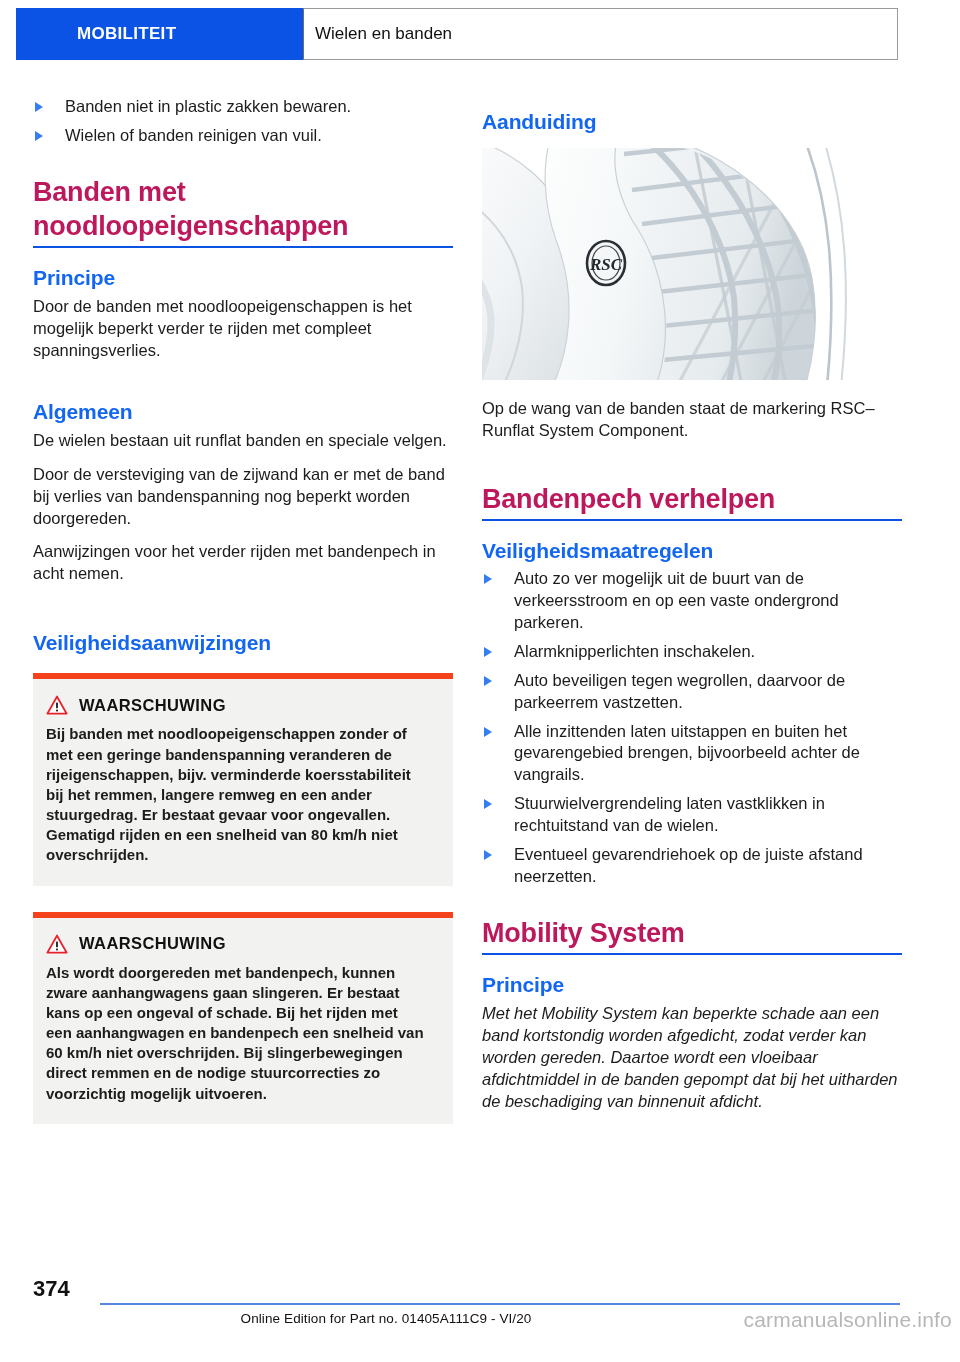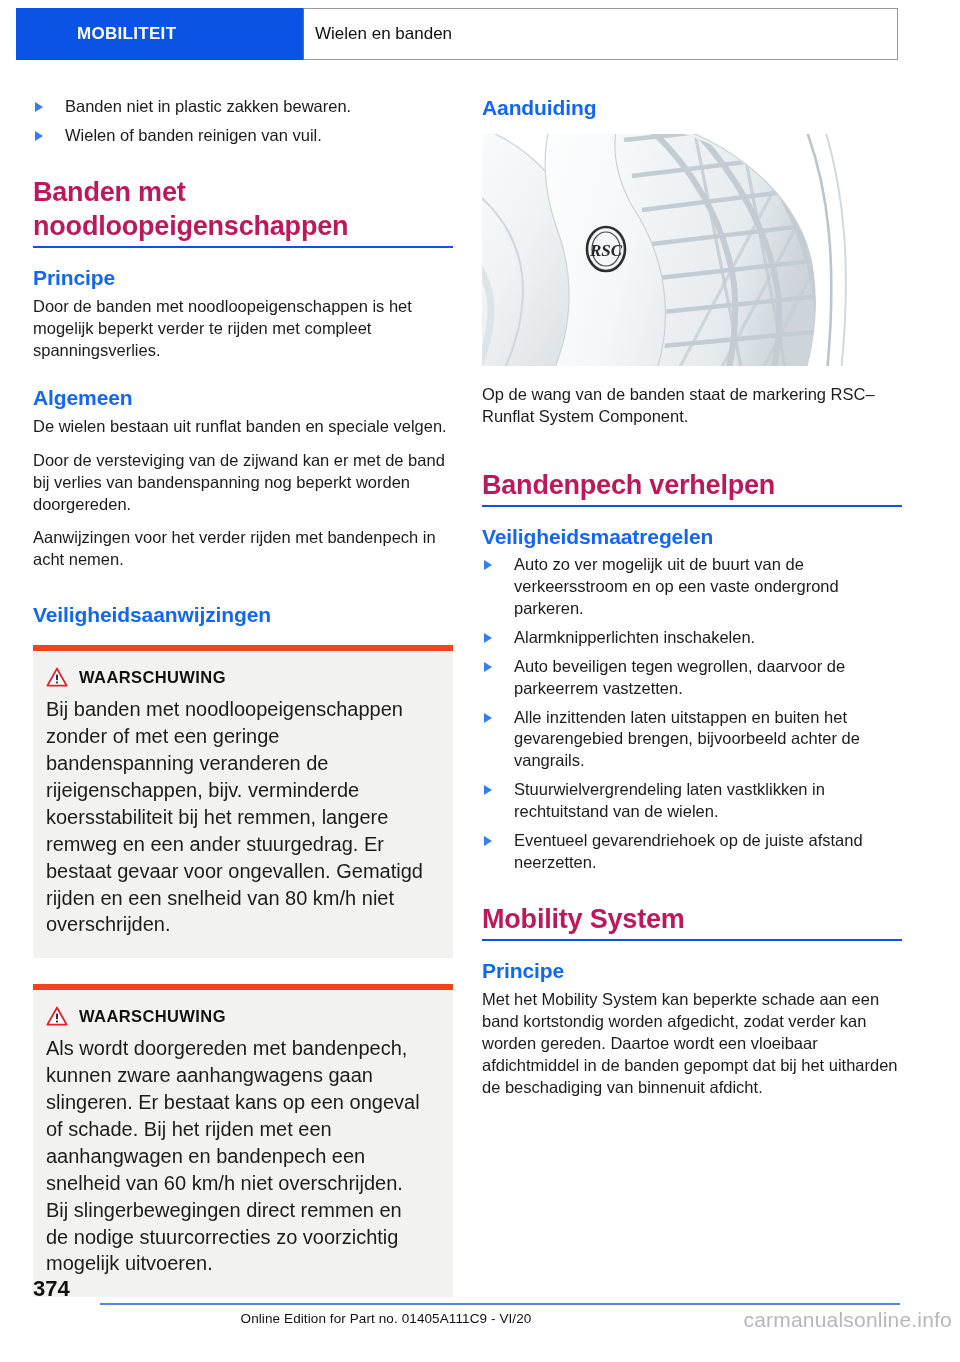--- a/index.html
+++ b/index.html
@@ -82,31 +82,31 @@
   }
   .h1-rule {
     border-bottom: 2px solid #0a53e4;
     margin-top: 3px;
     margin-bottom: 18px;
   }
   .h2 {
     color: #1266f1;
     font-size: 21px;
     font-weight: bold;
-    margin: 0 0 6px 0;
+    margin: 14px 0 6px 0;
     letter-spacing: -0.1px;
   }
   .h2.tight { margin-bottom: 5px; }
   p.body {
     font-size: 16.5px;
     line-height: 1.33;
     margin: 0 0 12px 0;
     color: #1c1c1c;
   }
-  p.body:last-child { margin-bottom: 6px; }
+  p.body:last-child { margin-bottom: 6px; font-style: italic; }
 
   .spacer-lg { height: 28px; }
   .spacer-md { height: 20px; }
   .spacer-sm { height: 12px; }
 
   
   ul.bullets {
     list-style: none;
     margin: 0;
     padding: 0;
@@ -151,24 +151,25 @@
     margin-right: 11px;
     flex: none;
   }
   .warn-title {
     font-size: 16.5px;
     font-weight: bold;
     letter-spacing: 0.4px;
     color: #111;
   }
   .warn-body {
-    font-size: 20px;
+    font-size: 15px;
     line-height: 1.345;
     color: #1c1c1c;
     margin: 0;
+    font-weight: bold;
   }
 
   
   .figure {
     width: 420px;
     height: 232px;
     margin: 14px 0 18px 0;
     background: #15803d;
     overflow: hidden;
     position: relative;

